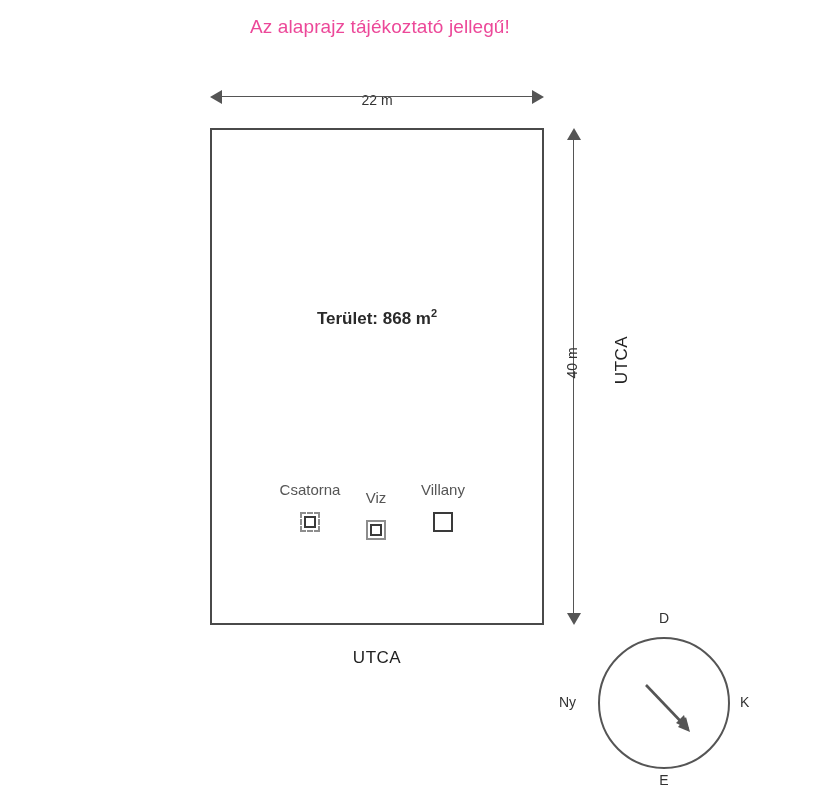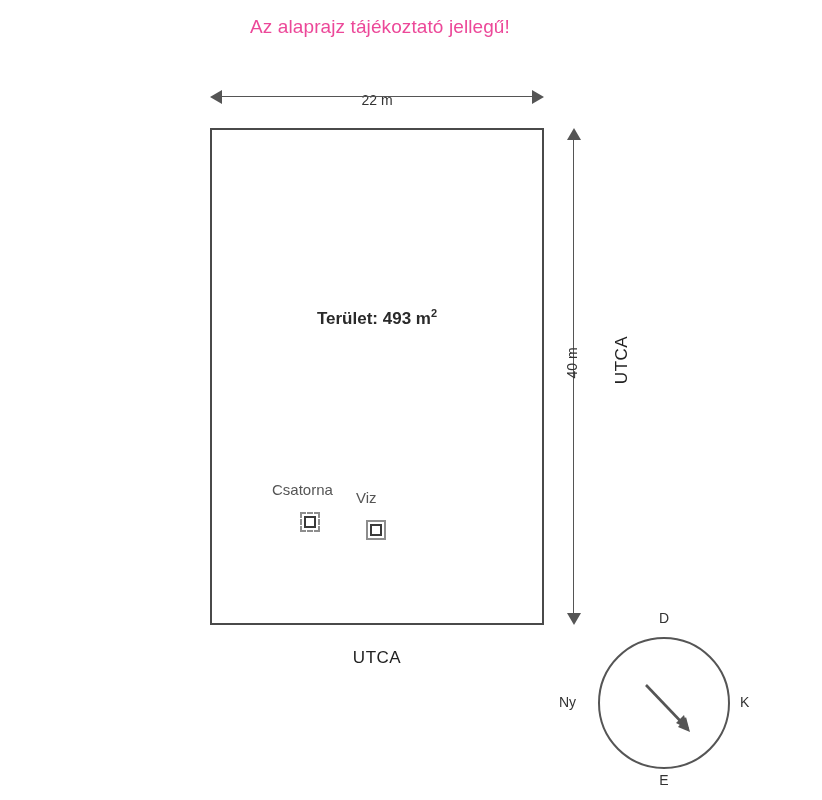--- a/index.html
+++ b/index.html
@@ -171,21 +171,21 @@
   #utilities {
     position: absolute;
     left: 272px;
     top: 481px;
     width: 210px;
     height: 60px;
   }
   .utility {
     position: absolute;
     top: 0;
-    text-align: left;
+    text-align: center;
   }
   .utility .u-label {
     font-size: 15px;
     color: #555555;
     white-space: nowrap;
   }
   .utility .u-symbol {
     margin: 14px auto 0 auto;
     width: 20px;
     height: 20px;
@@ -255,38 +255,45 @@
 <div id="width-value">22 m</div>
 <div id="width-dim">
   <div class="arrow-l"></div>
   <div class="line"></div>
   <div class="arrow-r"></div>
 </div>
 
 <div id="plot-rect"></div>
 
 <div id="area-label">
-  <span>Terület: 493 m</span><sup>2</sup>
+  <span>Terület: 868 m</span><sup>2</sup>
 </div>
 
 <div id="utilities">
   <div class="utility" id="utility-0">
     <div class="u-label">Csatorna</div>
     <div class="u-symbol dashed">
       <div class="outer"></div>
       <div class="inner"></div>
     </div>
   </div>
   <div class="utility" id="utility-1">
     <div class="u-label">Viz</div>
     <div class="u-symbol">
       <div class="outer"></div>
       <div class="inner"></div>
     </div>
   </div>
+  <div class="utility" id="utility-2">
+    <div class="u-label">Villany</div>
+    <div class="u-symbol">
+      <div class="outer" style="border-color:#3a3a3a;"></div>
+      <div class="inner" style="border-color:#ffffff;"></div>
+    </div>
+  </div>
 </div>
 
 <div id="height-dim">
   <div class="arrow-t"></div>
   <div class="line"></div>
   <div class="arrow-b"></div>
 </div>
 <div id="height-value">40 m</div>
 
 <div id="street-right">UTCA</div>

